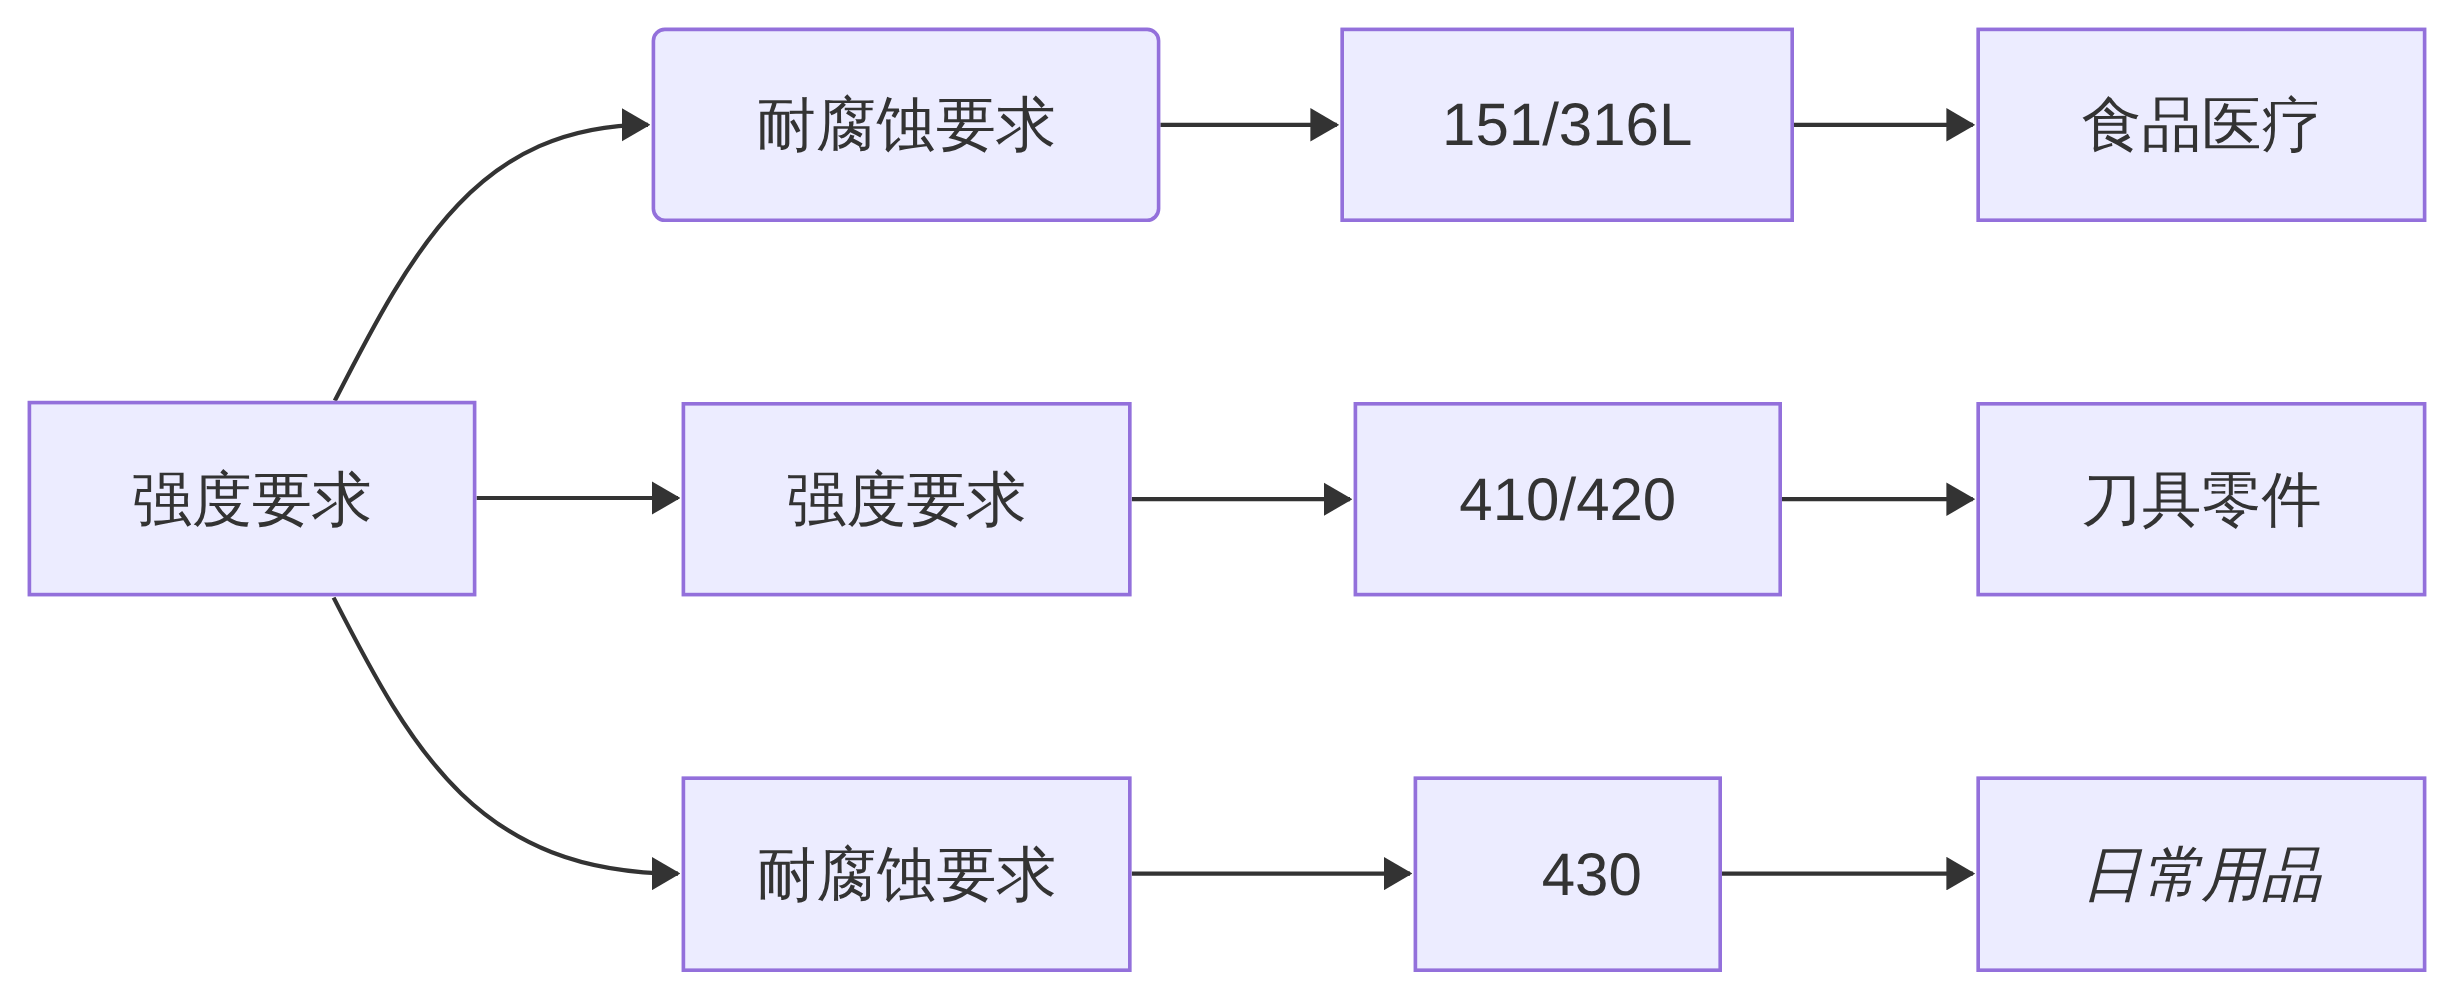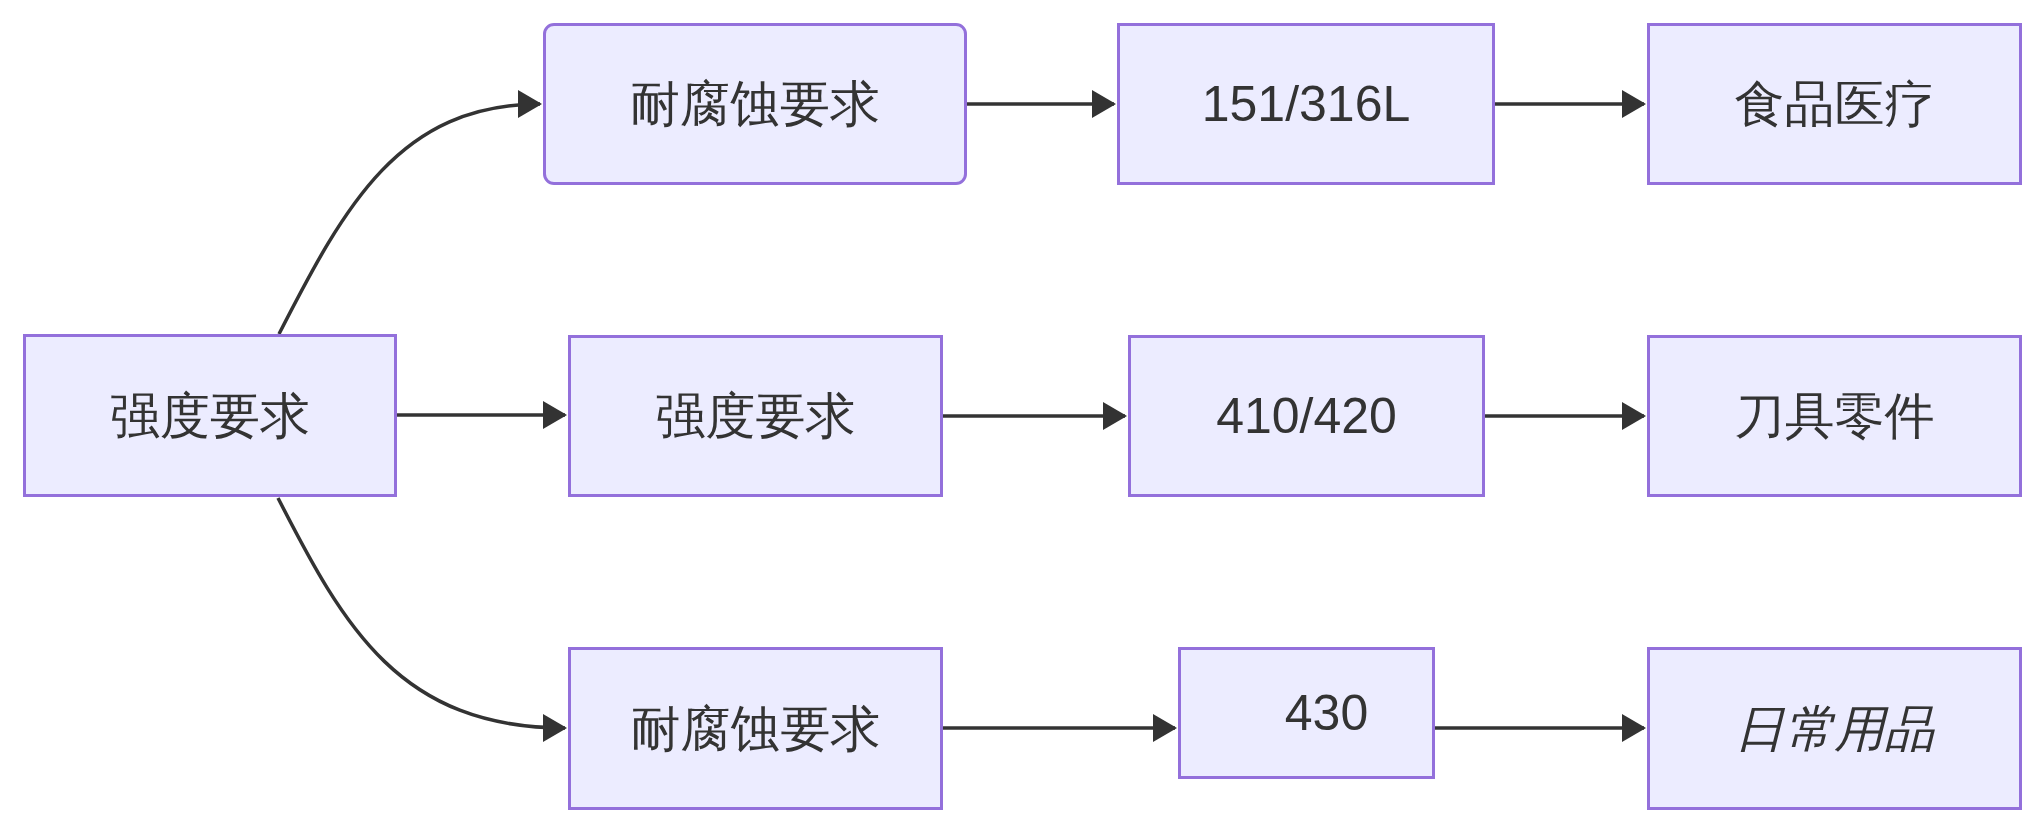--- a/index.html
+++ b/index.html
@@ -42,21 +42,21 @@
   }
   
   .n-root      { left: 23px;   top: 334px; width: 374px; height: 163px; }
   .n-b0-cond   { left: 543px;  top: 23px;  width: 424px; height: 162px; border-radius: 11px; }
   .n-b0-grade  { left: 1117px; top: 23px;  width: 378px; height: 162px; }
   .n-b0-app    { left: 1647px; top: 23px;  width: 375px; height: 162px; text-align: right; }
   .n-b1-cond   { left: 568px;  top: 335px; width: 375px; height: 162px; }
   .n-b1-grade  { left: 1128px; top: 335px; width: 357px; height: 162px; }
   .n-b1-app    { left: 1647px; top: 335px; width: 375px; height: 162px; text-align: center; }
   .n-b2-cond   { left: 568px;  top: 647px; width: 375px; height: 163px; }
-  .n-b2-grade  { left: 1178px; top: 647px; width: 257px; height: 132px; padding-left: 40px; }
+  .n-b2-grade  { left: 1178px; top: 647px; width: 257px; height: 163px; padding-left: 40px; }
   .n-b2-app    { left: 1647px; top: 647px; width: 375px; height: 163px; font-style: italic; }
 </style>
 </head>
 <body>
 
 <div class="canvas">
 
   <svg class="edges" viewBox="0 0 2042 834" xmlns="http://www.w3.org/2000/svg">
     <defs>
       <marker id="arrowhead" markerUnits="userSpaceOnUse" markerWidth="24" markerHeight="28" viewBox="0 0 24 28" refX="22" refY="14" orient="auto">

